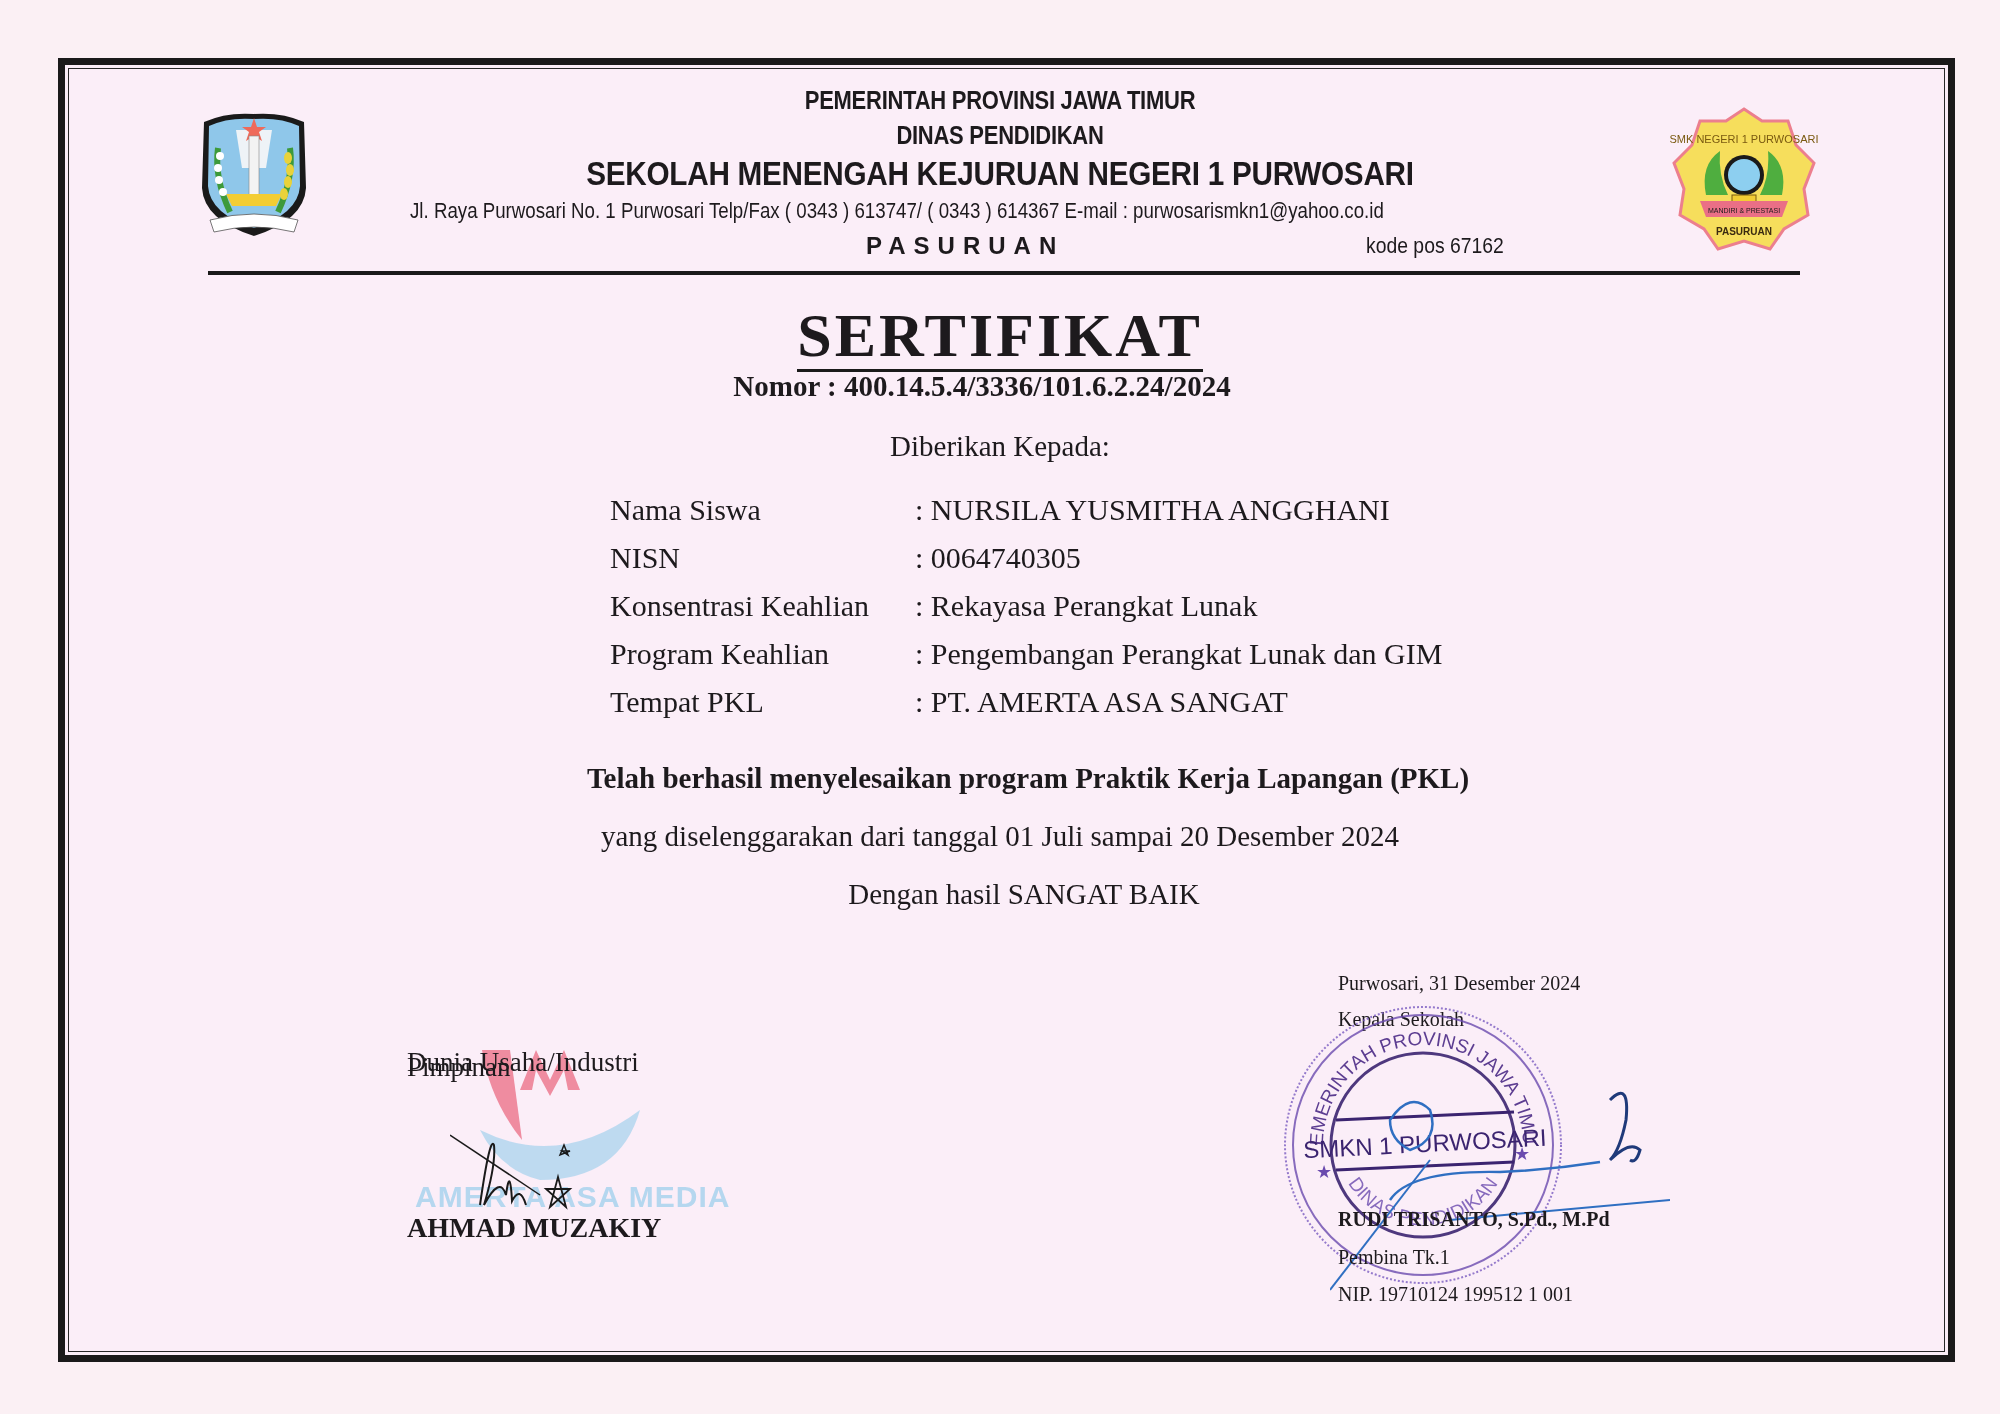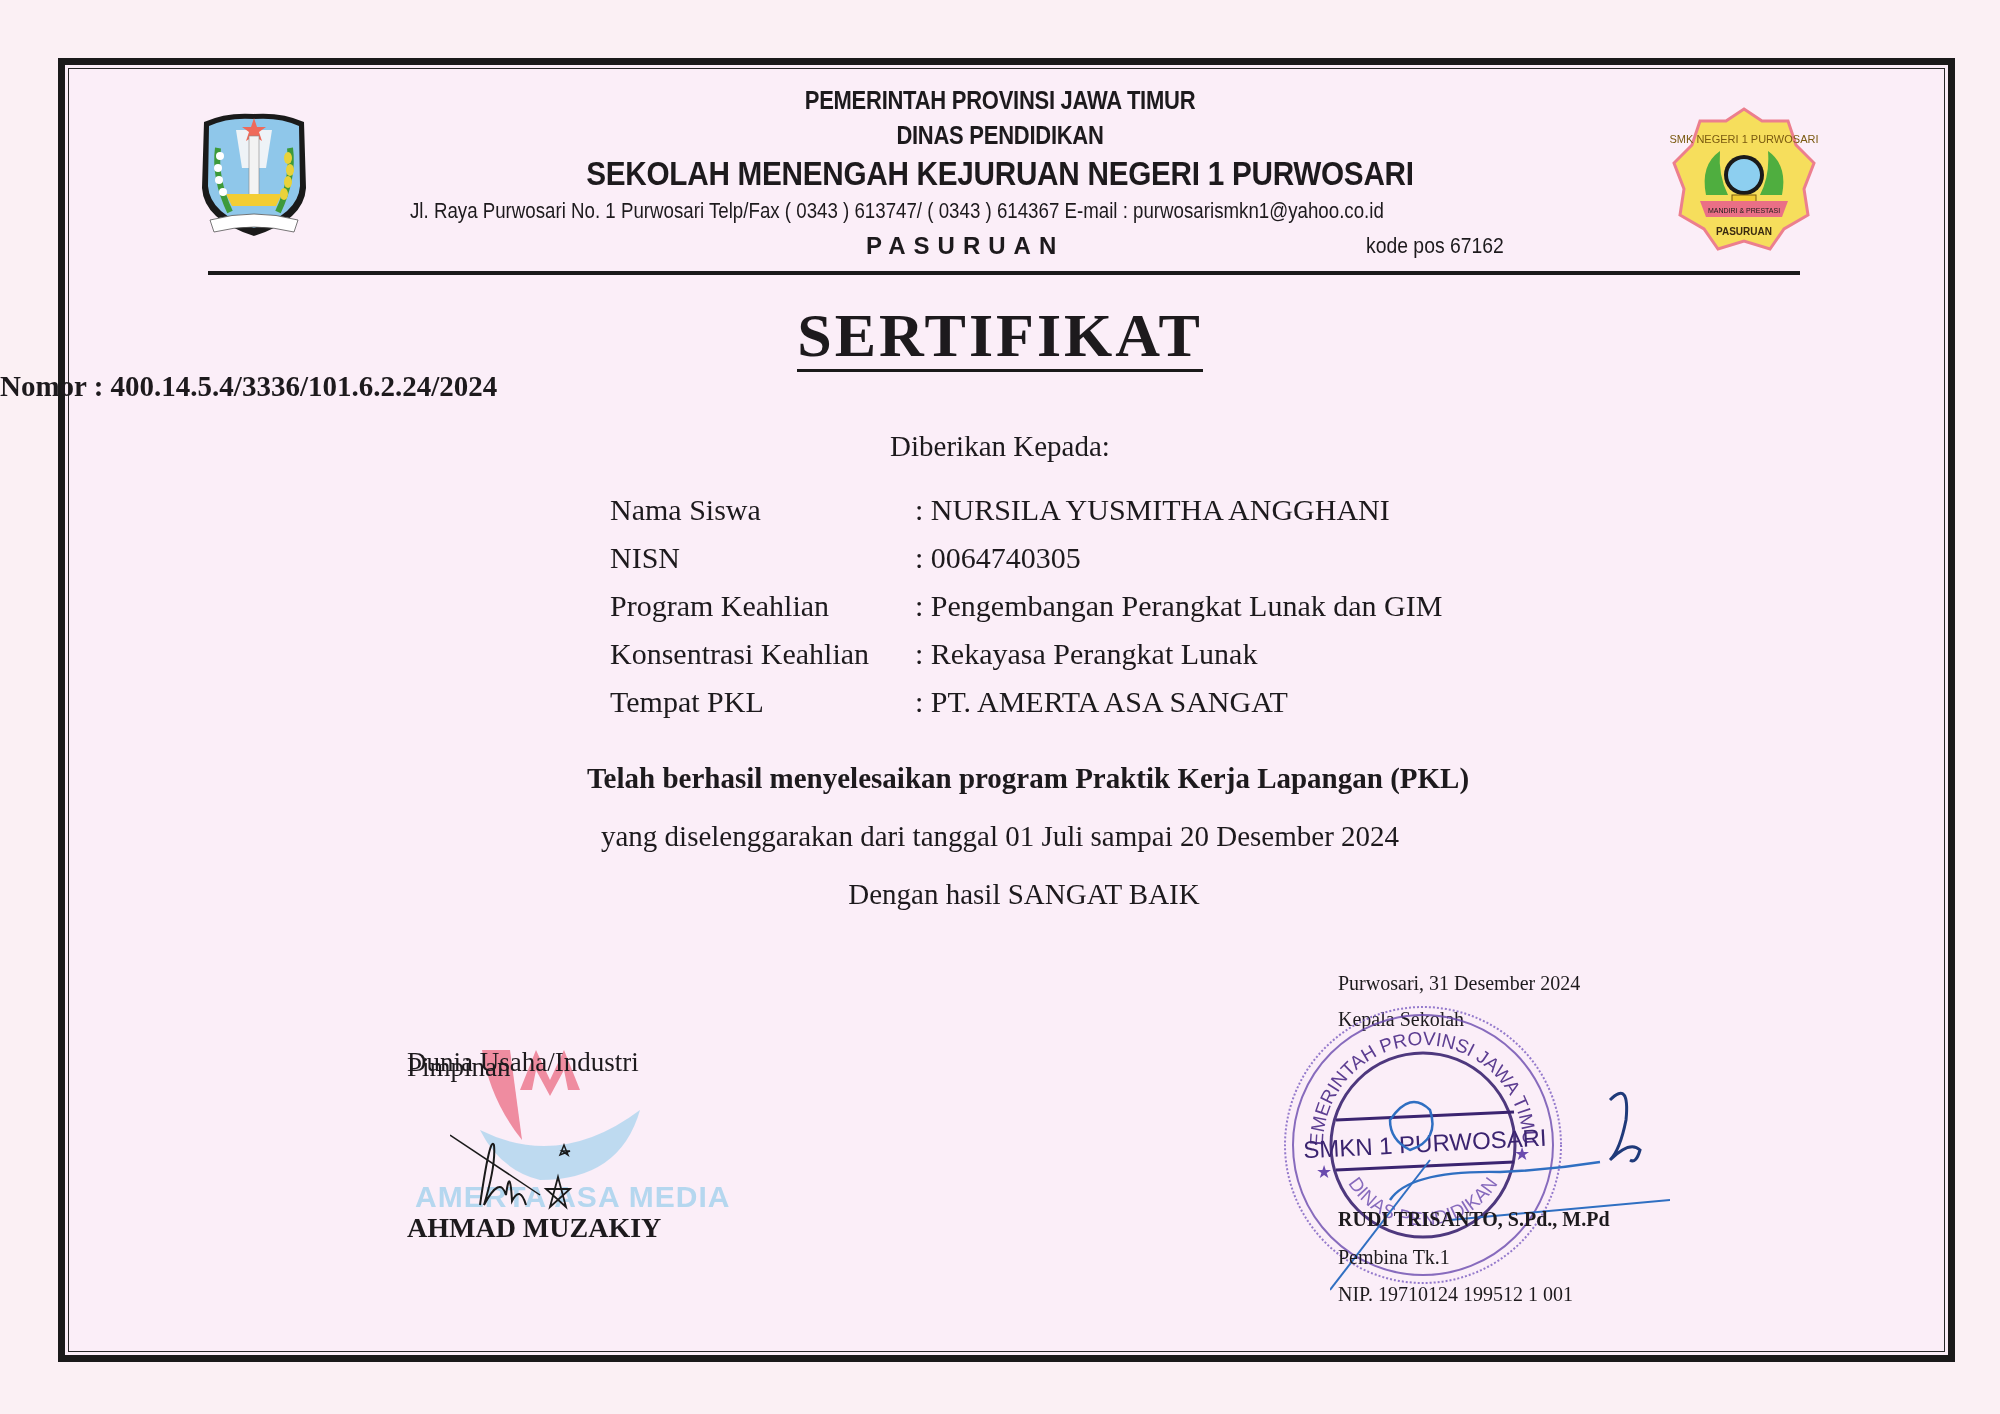--- a/index.html
+++ b/index.html
@@ -23,21 +23,21 @@
   .hdr1 { top: 86px; font-size: 25px; transform: scaleX(0.88); }
   .hdr2 { top: 121px; font-size: 25px; transform: scaleX(0.88); }
   .hdr3 { top: 155px; font-size: 33px; transform: scaleX(0.90); }
   .addr { left: 410px; top: 198px; font-size: 22px; white-space: nowrap; transform-origin: left; transform: scaleX(0.85); }
   .pas { left: 866px; top: 232px; font-size: 24px; font-weight: bold; letter-spacing: 8px; }
   .kodepos { left: 1366px; top: 233px; font-size: 22px; transform-origin: left; transform: scaleX(0.88); }
   .rule { left: 208px; top: 271px; width: 1592px; height: 4px; background: #1a1a1a; }
 
   .title { left: 0; width: 2000px; top: 300px; text-align: center; font-size: 62px; font-weight: bold; letter-spacing: 3px; }
   .title span { border-bottom: 3px solid #1a1a1a; padding-bottom: 0px; }
-  .nomor { left: 0; width: 1964px; top: 370px; font-size: 29px; font-weight: bold; }
+  .nomor { left: 0; width: 1964px; top: 370px; text-align: center; font-size: 29px; font-weight: bold; }
   .diberikan { left: 0; width: 2000px; top: 430px; text-align: center; font-size: 29px; }
 
   .fields { left: 610px; top: 486px; font-size: 30px; }
   .frow { display: flex; height: 48px; line-height: 48px; }
   .flabel { width: 305px; }
   .fval { white-space: nowrap; }
 
   .stmt { left: 0; width: 2000px; text-align: center; font-size: 29px; }
   .stmt1 { top: 762px; font-weight: bold; margin-left: 28px; }
   .stmt2 { top: 820px; }
@@ -110,26 +110,26 @@
 <div class="abs fields">
   <div class="frow">
     <span class="flabel">Nama Siswa</span>
     <span class="fval">: NURSILA YUSMITHA ANGGHANI</span>
   </div>
   <div class="frow">
     <span class="flabel">NISN</span>
     <span class="fval">: 0064740305</span>
   </div>
   <div class="frow">
+    <span class="flabel">Konsentrasi Keahlian</span>
+    <span class="fval">: Rekayasa Perangkat Lunak</span>
+  </div>
+  <div class="frow">
     <span class="flabel">Program Keahlian</span>
     <span class="fval">: Pengembangan Perangkat Lunak dan GIM</span>
-  </div>
-  <div class="frow">
-    <span class="flabel">Konsentrasi Keahlian</span>
-    <span class="fval">: Rekayasa Perangkat Lunak</span>
   </div>
   <div class="frow">
     <span class="flabel">Tempat PKL</span>
     <span class="fval">: PT. AMERTA ASA SANGAT</span>
   </div>
 </div>
 
 <div class="abs stmt stmt1">Telah berhasil menyelesaikan program Praktik Kerja Lapangan (PKL)</div>
 <div class="abs stmt stmt2">yang diselenggarakan dari tanggal 01 Juli sampai 20 Desember 2024</div>
 <div class="abs stmt stmt3">Dengan hasil SANGAT BAIK</div>

